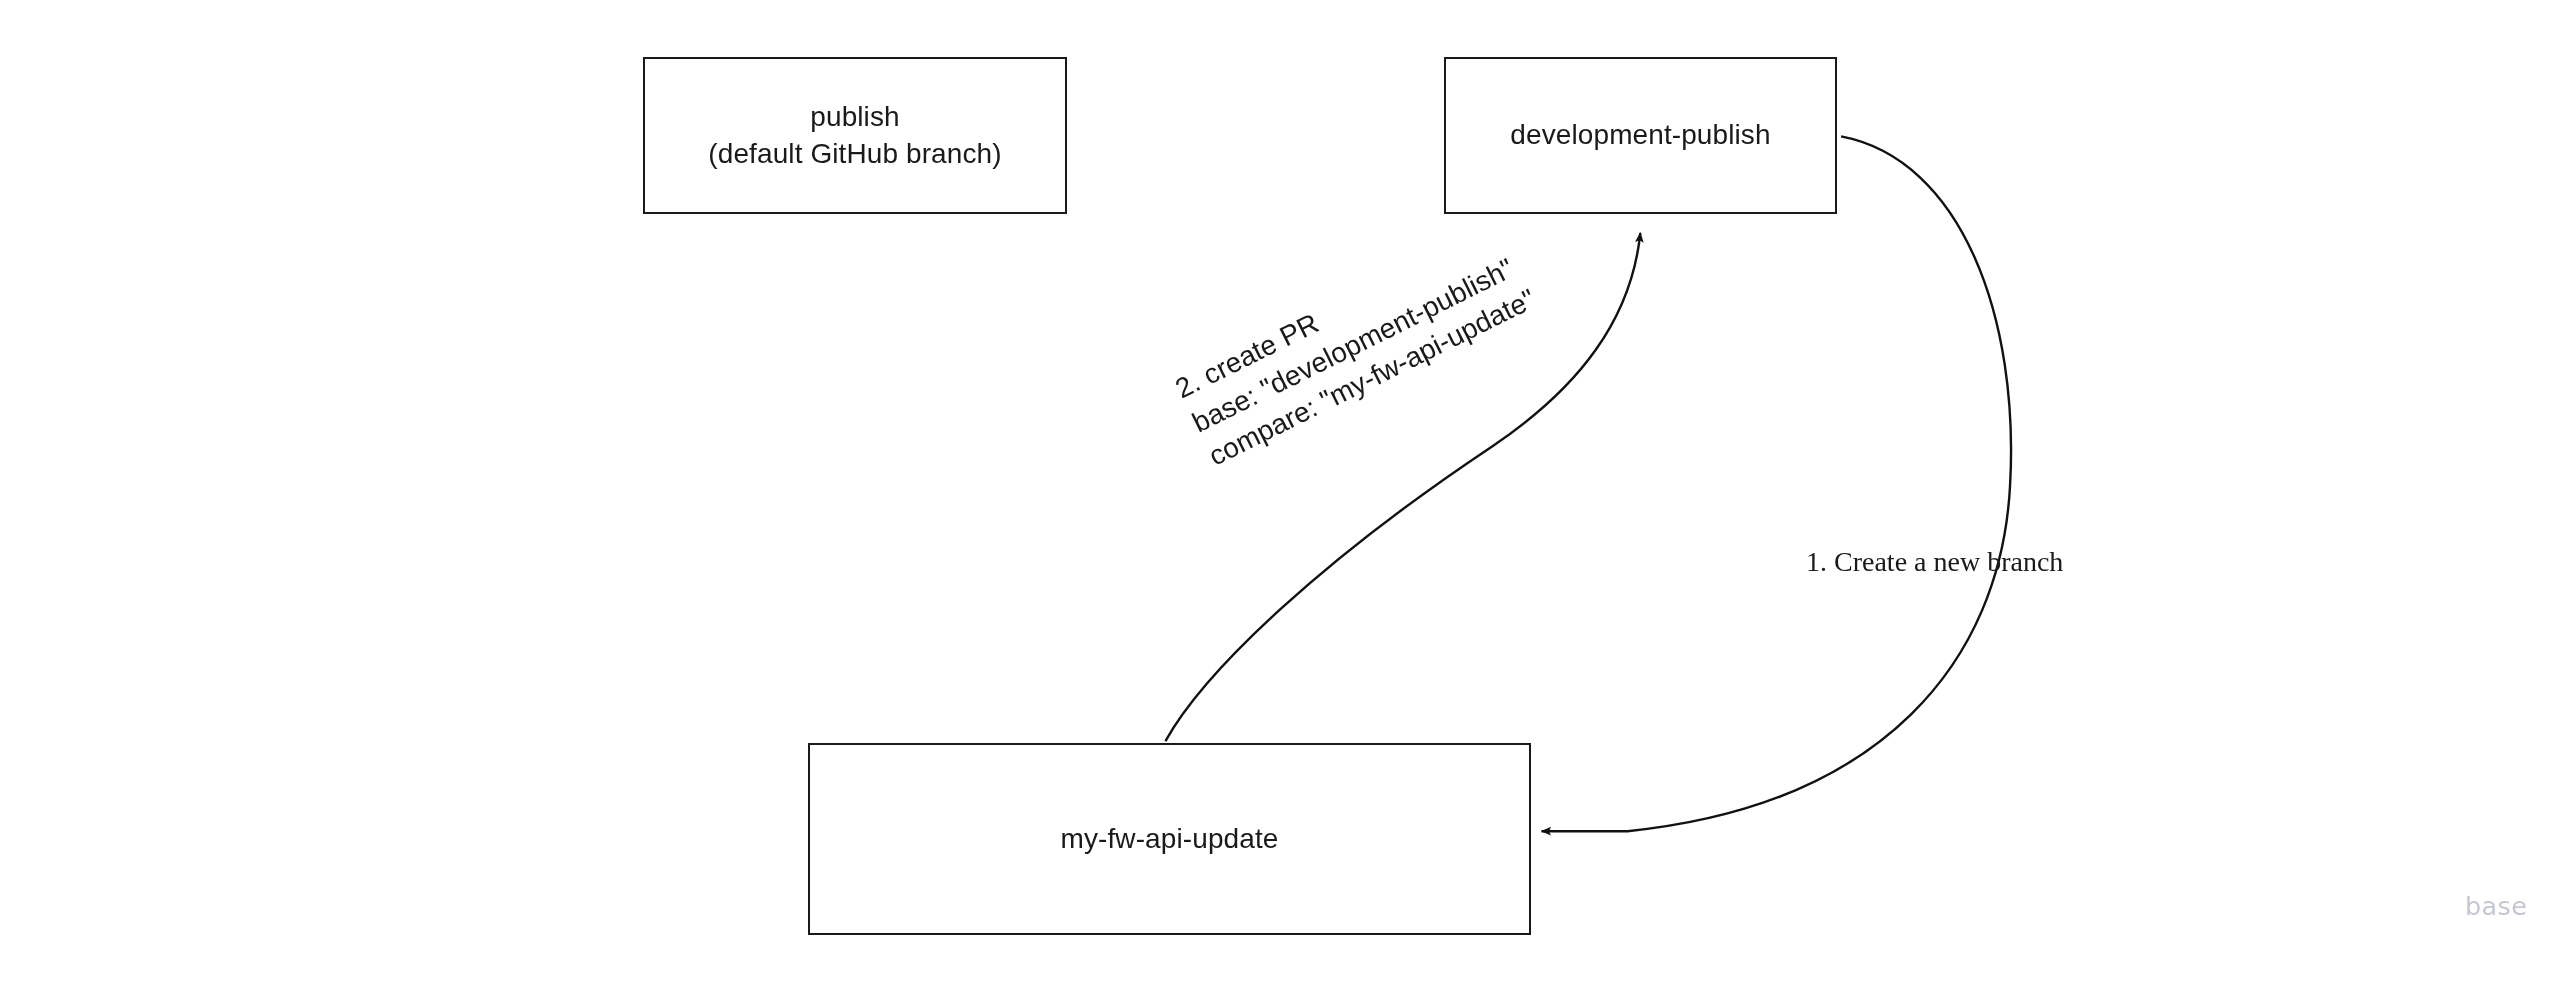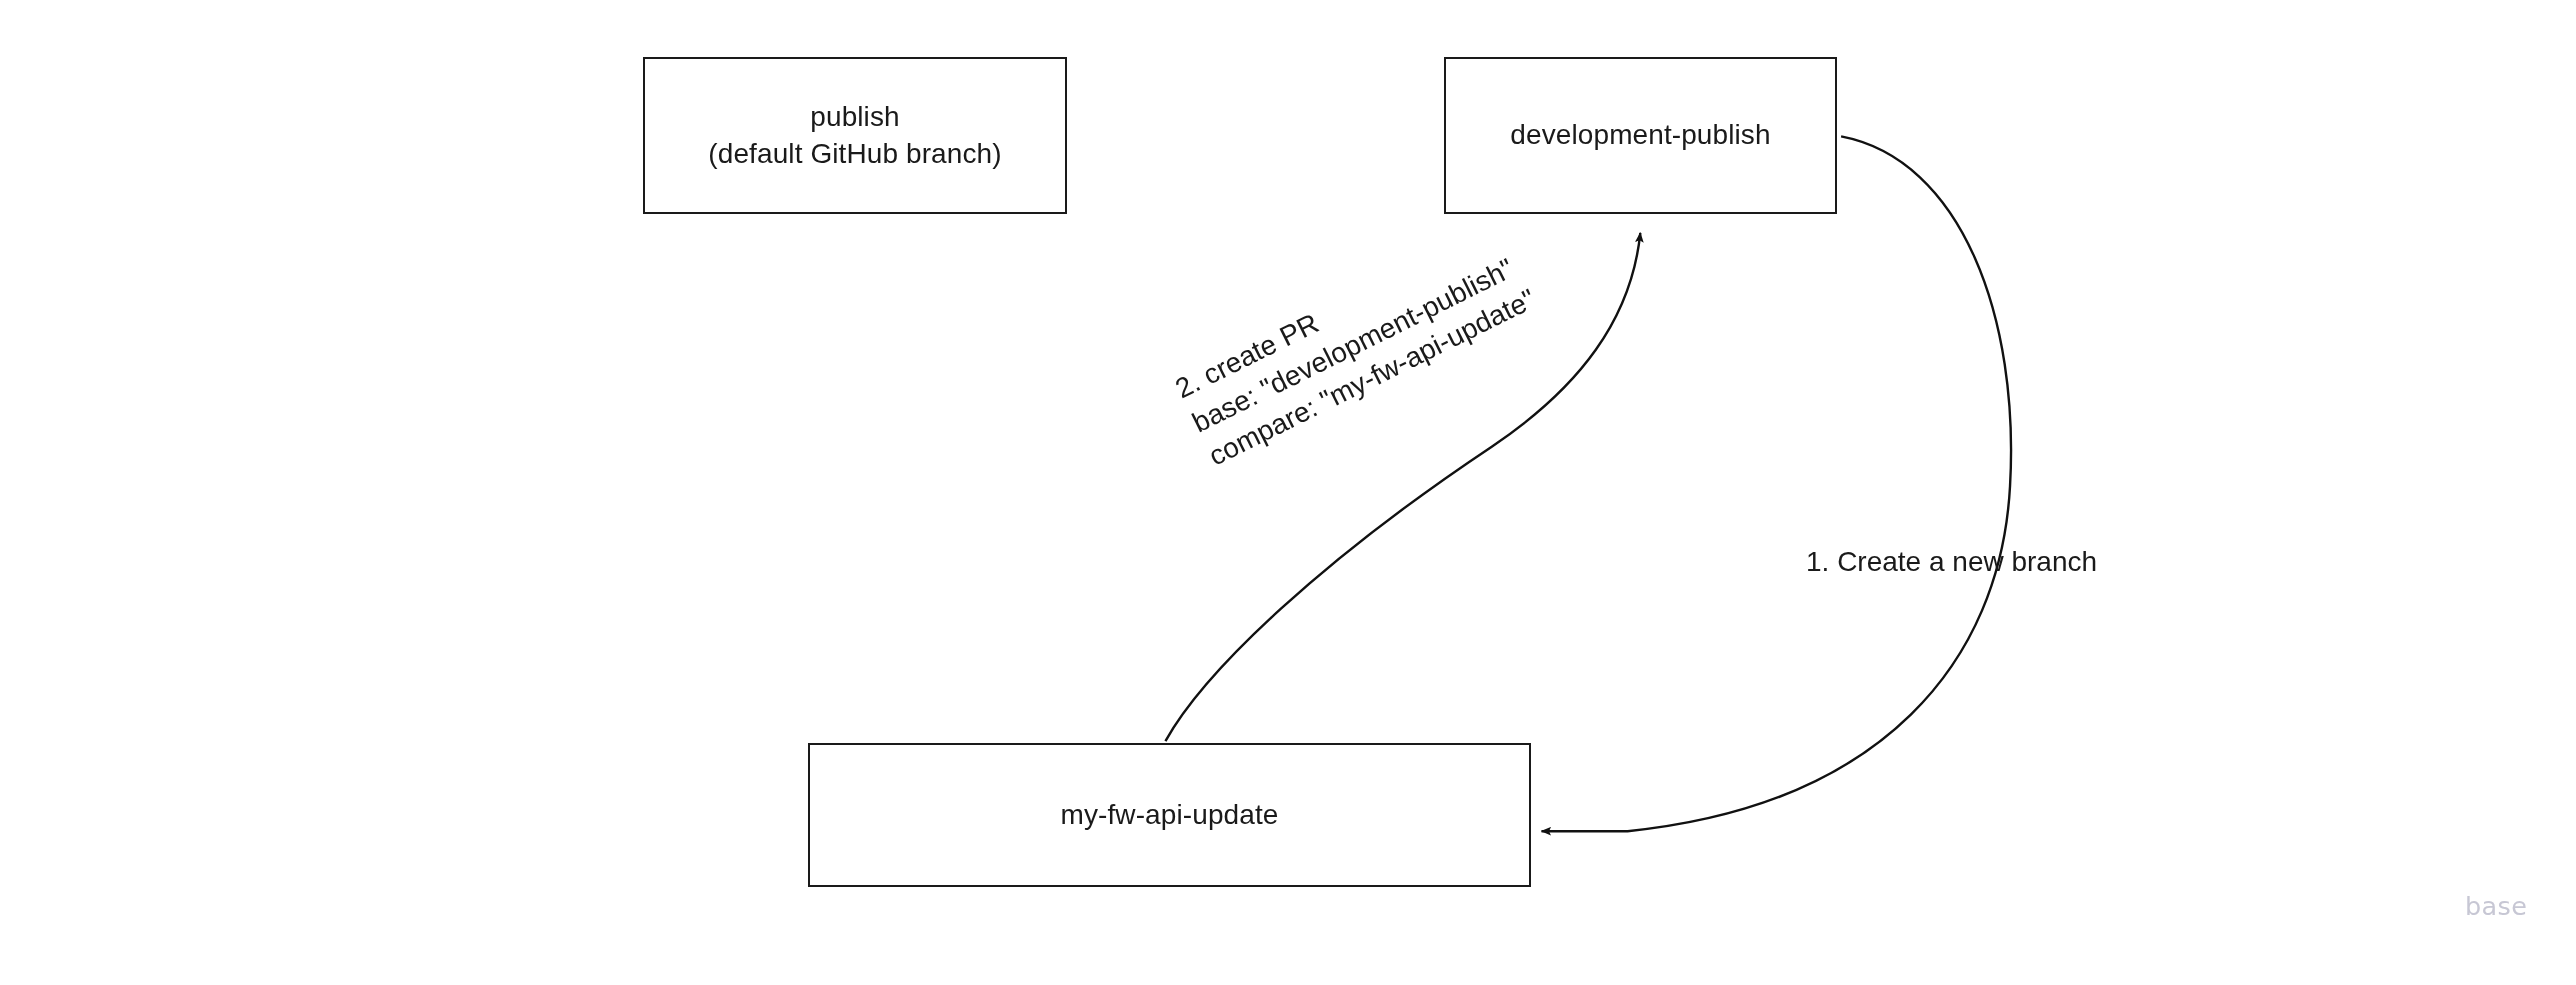--- a/index.html
+++ b/index.html
@@ -54,33 +54,34 @@
   #node-development-publish {
     left: 1410px;
     top: 57px;
     width: 393px;
     height: 157px;
   }
   #node-my-fw-api-update {
     left: 774px;
     top: 743px;
     width: 723px;
-    height: 144px;
+    height: 192px;
   }
   .edge-label {
     position: absolute;
     font-size: 28px;
     line-height: 1.34;
     color: #1a1a1a;
     white-space: pre-line;
   }
   #edge-label-create-branch {
     left: 1772px;
     top: 543px;
     white-space: nowrap;
+    font-family: Liberation Serif, serif;
   }
   #edge-label-create-pr {
     left: 1135px;
     top: 374px;
     width: 462px;
     transform: rotate(-26.5deg);
     transform-origin: 0 0;
   }
   .watermark {
     position: absolute;

